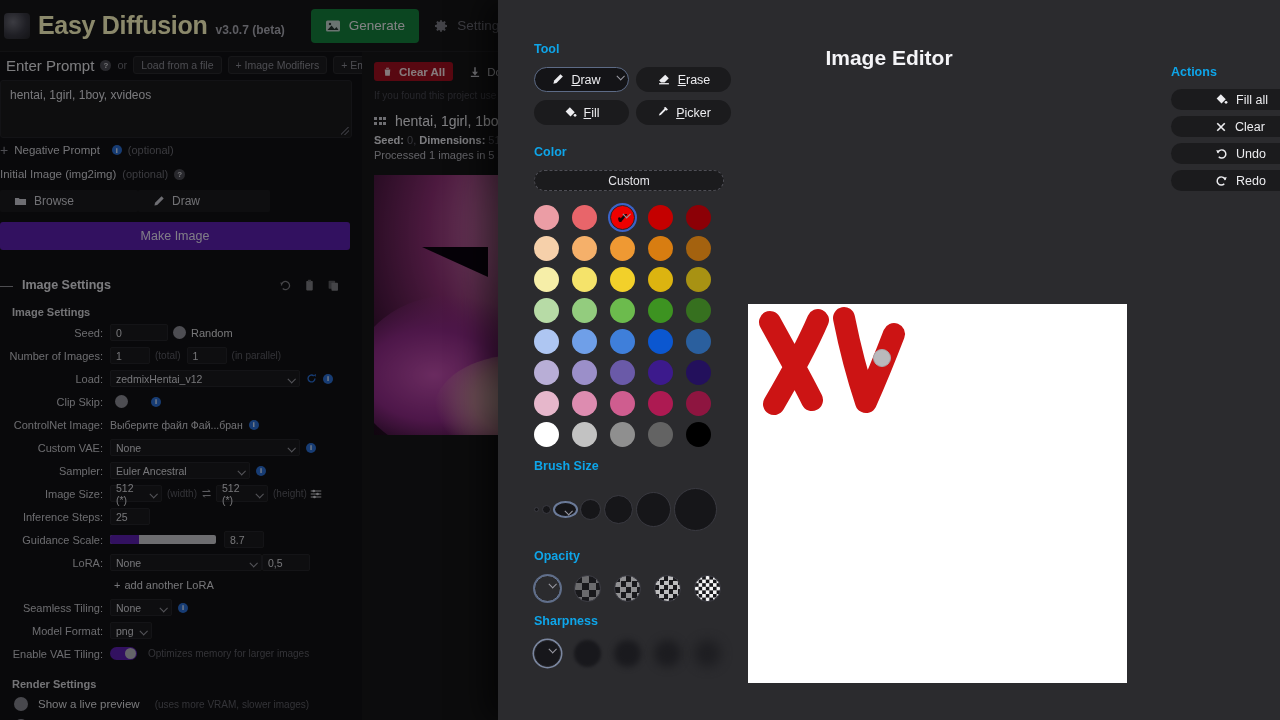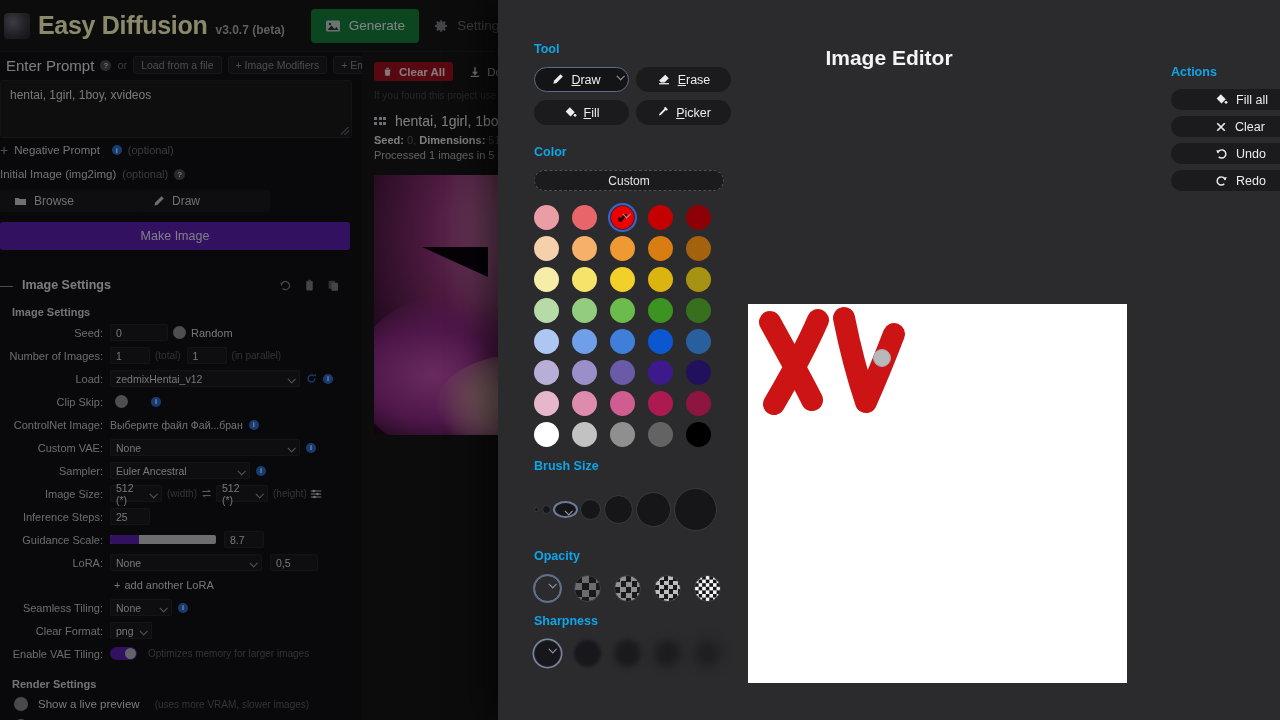--- a/index.html
+++ b/index.html
@@ -460,36 +460,36 @@
         <span class="cap">Guidance Scale:</span>
         <span class="slider">
             <span class="fill"></span>
           </span>
         <span class="inp" style="width:40px;margin-left:8px">8.7</span>
       </div>
 
       <div class="srow">
         <span class="cap">LoRA:</span>
         <span class="sel" style="width:152px">None</span>
-        <span class="inp" style="width:48px;margin-left:8px">0,5</span>
+        <span class="inp" style="width:48px;">0,5</span>
       </div>
 
       <div class="lora-add">
         <span>+</span>
         <span>add another LoRA</span>
       </div>
 
       <div class="srow">
         <span class="cap">Seamless Tiling:</span>
         <span class="sel" style="width:62px">None</span>
         <span class="ibadge">i</span>
       </div>
 
       <div class="srow">
-        <span class="cap">Clear Format:</span>
+        <span class="cap">Model Format:</span>
         <span class="sel" style="width:42px">png</span>
       </div>
 
       <div class="srow">
         <span class="cap">Enable VAE Tiling:</span>
         <span class="toggle-on"></span>
         <span class="faint">Optimizes memory for larger images</span>
       </div>
 
       <div class="sec-title" style="padding-top:13px">Render Settings</div>

